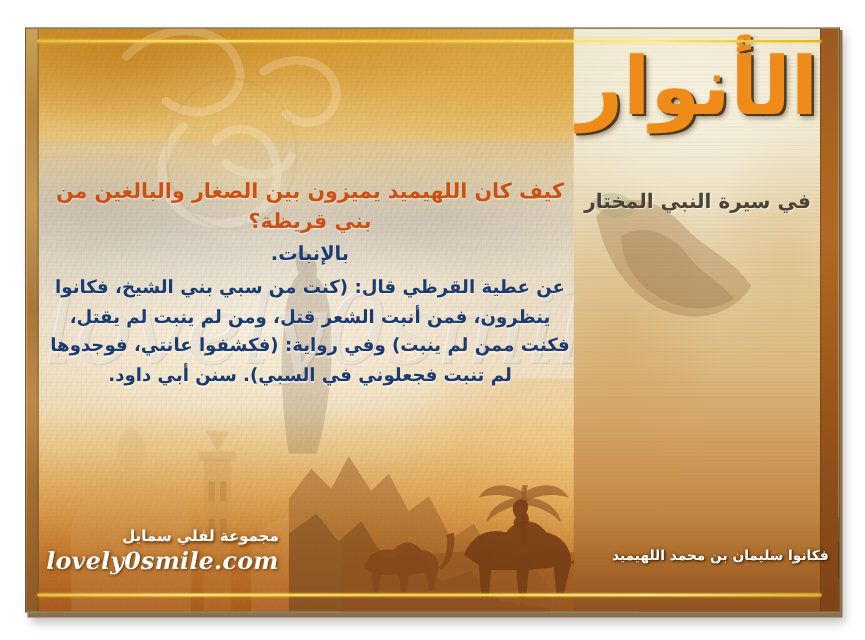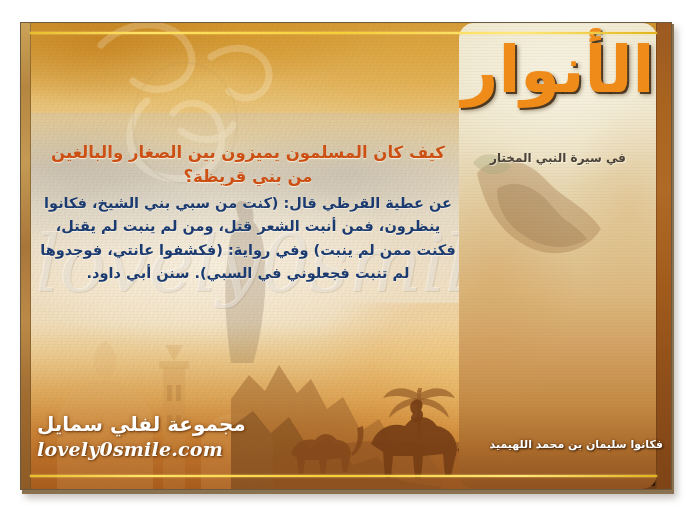--- a/index.html
+++ b/index.html
@@ -217,21 +217,20 @@
       linear-gradient(to bottom,
         #efe9d2 0%,
         #eee6cd 16%,
         #e9dcbb 30%,
         #e3cda0 44%,
         #dcb980 58%,
         #d2a162 70%,
         #c38944 82%,
         #a9692a 92%,
         #8f5220 100%);
-    border-radius: 15px;
   }
   #title-panel-sheen {
     position: absolute; inset: 0;
     background:
       radial-gradient(ellipse 120px 200px at 18% 55%, rgba(206,150,78,0.30), rgba(0,0,0,0) 70%),
       radial-gradient(ellipse 90px 140px at 86% 40%, rgba(214,166,96,0.28), rgba(0,0,0,0) 72%),
       repeating-linear-gradient(0deg, rgba(130,95,45,0.045) 0px, rgba(130,95,45,0.045) 1px, rgba(255,255,255,0) 1px, rgba(255,255,255,0) 3px);
   }
   #title-panel-rockshape {
     position: absolute;
@@ -255,21 +254,21 @@
       2px 2px 0 rgba(62,40,16,0.85),
       3px 3px 4px rgba(62,40,16,0.45);
     line-height: 1.05;
   }
   #book-subtitle {
     position: absolute;
     left: 0; right: 0;
     top: 128px;
     text-align: center;
     font-family: "DejaVu Sans", "Liberation Sans", sans-serif;
-    font-size: 12px;
+    font-size: 16px;
     font-weight: bold;
     color: #4b4339;
     direction: rtl;
     text-shadow: 1px 1px 1px rgba(255,250,235,0.65);
   }
 
   #author-name {
     position: absolute;
     right: 8px;
     bottom: 38px;
@@ -349,27 +348,26 @@
   
   #brand-block {
     position: absolute;
     left: 16px;
     bottom: 28px;
     z-index: 9;
   }
   #brand-arabic {
     direction: rtl;
     font-family: "DejaVu Sans", "Liberation Sans", sans-serif;
-    font-size: 20px;
+    font-size: 12px;
     font-weight: bold;
     color: #ffffff;
     text-shadow: 1px 1px 2px rgba(110,58,14,0.95), 0 0 4px rgba(120,64,16,0.6);
     letter-spacing: 0.3px;
     line-height: 1.25;
-    text-align: center;
   }
   #brand-url {
     font-family: "DejaVu Serif", "Liberation Serif", serif;
     font-style: italic;
     font-size: 19px;
     font-weight: bold;
     color: #ffffff;
     text-shadow: 1px 1px 2px rgba(110,58,14,0.95), 0 0 4px rgba(120,64,16,0.6);
     letter-spacing: 0.2px;
     line-height: 1.2;
@@ -491,22 +489,23 @@
         <path d="M6 20 C 16 6 34 10 44 24 C 34 34 18 34 6 20 Z" fill="rgba(110,130,80,0.35)"></path>
       </svg>
 
       <div id="book-title">الأنوار</div>
       <div id="book-subtitle">في سيرة النبي المختار</div>
     </div>
 
     <div id="author-name">فكانوا سليمان بن محمد اللهيميد</div>
 
     <div id="text-column">
-      <div id="question-text">كيف كان المسلمون يميزون بين الصغار والبالغين من بني قريظة؟</div>
+      <div id="question-text">كيف كان اللهيميد يميزون بين الصغار والبالغين من بني قريظة؟</div>
       <div id="answer-block">
+        <div class="answer-line" id="answer-short">بالإنبات.</div>
         <div id="narration-text">عن عطية القرظي قال: (كنت من سبي بني الشيخ، فكانوا ينظرون، فمن أنبت الشعر قتل، ومن لم ينبت لم يقتل، فكنت ممن لم ينبت) وفي رواية: (فكشفوا عانتي، فوجدوها لم تنبت فجعلوني في السبي). سنن أبي داود.</div>
       </div>
     </div>
 
     <div id="brand-block">
       <div id="brand-arabic">مجموعة لفلي سمايل</div>
       <div id="brand-url">lovely0smile.com</div>
     </div>
 
     <div id="left-edge-band"></div>

